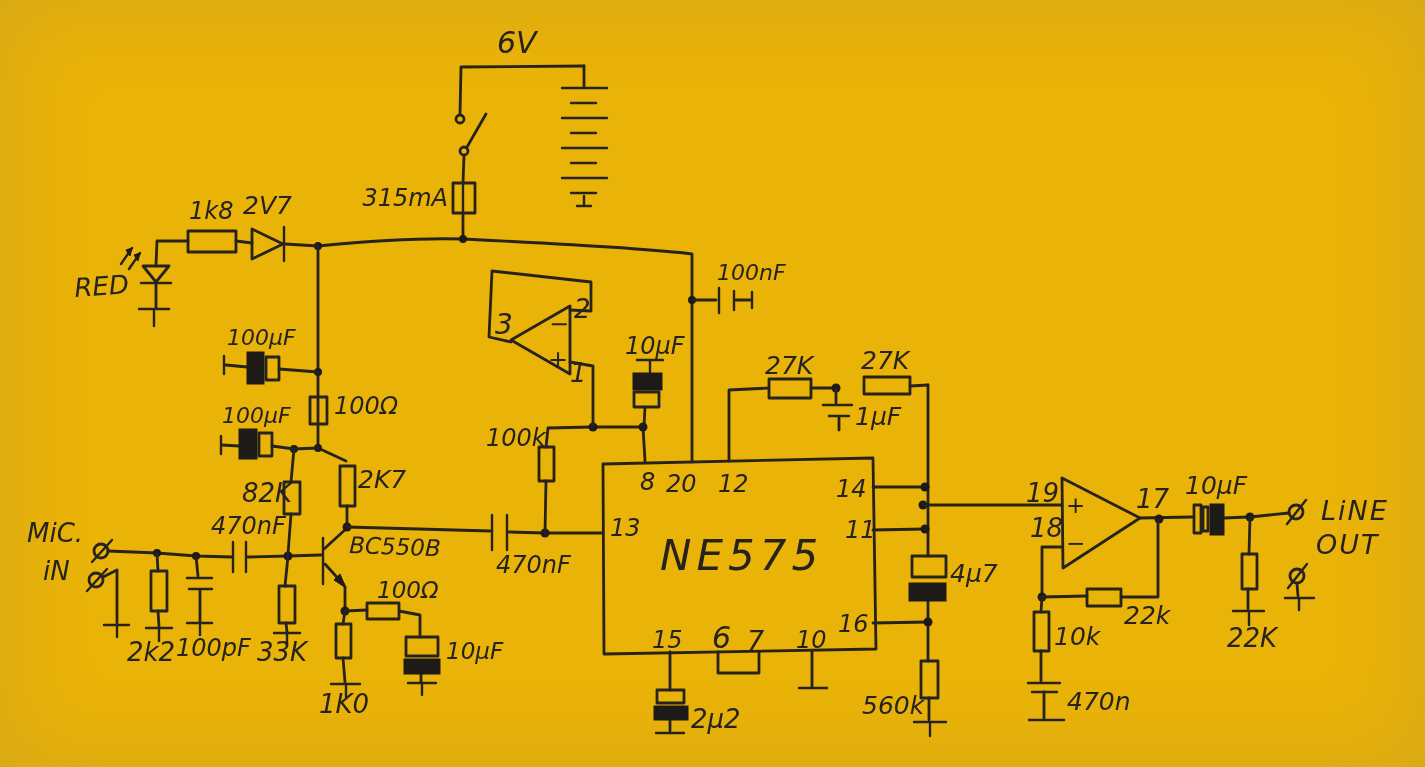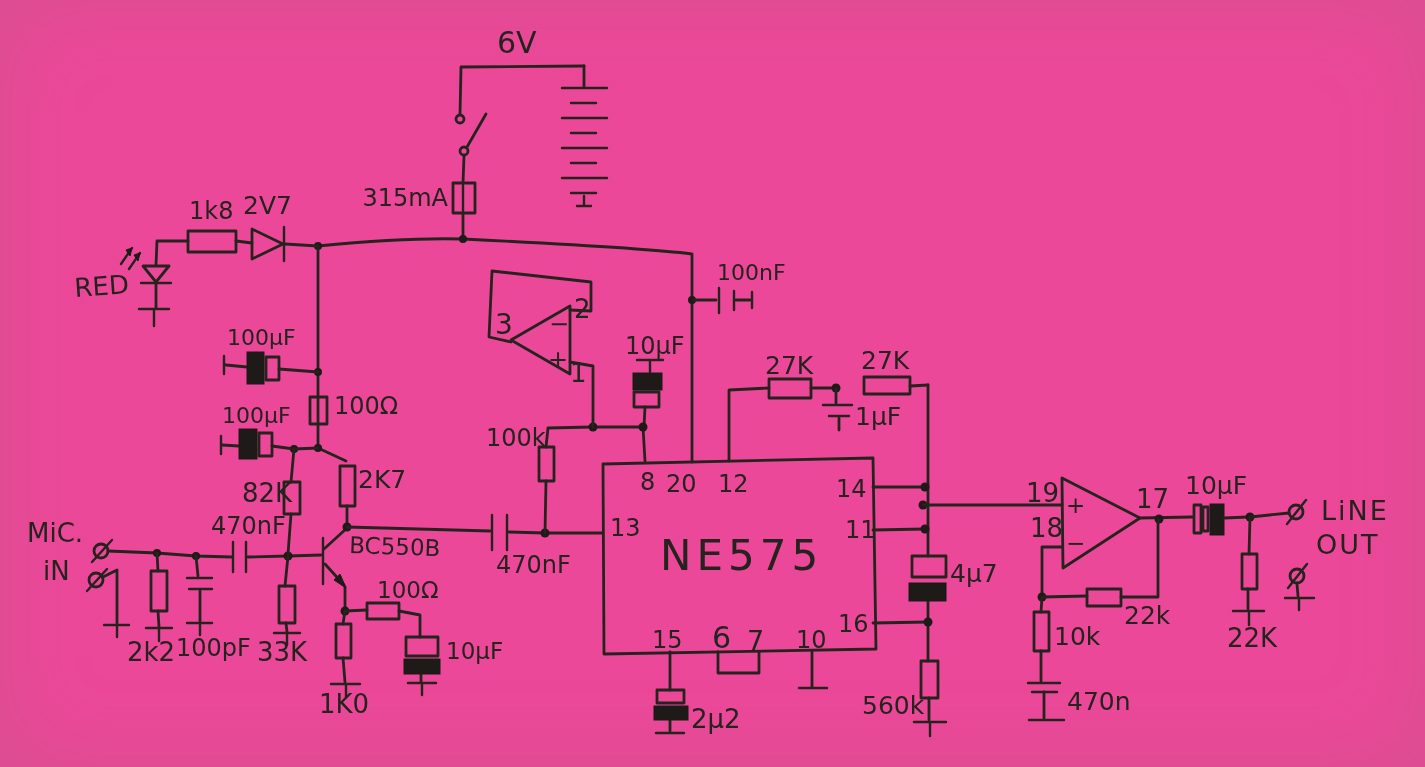--- a/index.html
+++ b/index.html
@@ -1,17 +1,17 @@
 <!DOCTYPE html>
 <html><head>
 <meta charset="utf-8">
 <style>
   html,body{margin:0;padding:0;background:#e8e6e2;}
-  .page{position:relative;width:1425px;height:767px;background:#ec4899;overflow:hidden;
-        box-shadow:inset 0 0 90px rgba(120,115,105,.18);}
+  .page{position:relative;width:1425px;height:767px;background:#eab308;overflow:hidden;
+        box-shadow:inset 0 0 90px rgba(120,115,105,.18);font-style:italic;}
   svg{position:absolute;left:0;top:0;}
   .wire{stroke:#26231f;stroke-width:2.8;fill:none;stroke-linecap:round;stroke-linejoin:round;}
   .thin{stroke:#26231f;stroke-width:2.4;fill:none;stroke-linecap:round;}
   .comp{stroke:#26231f;stroke-width:2.8;fill:none;stroke-linejoin:round;}
   .blob{fill:#1d1a17;stroke:#1d1a17;stroke-width:1;}
   .dot{fill:#1d1a17;}
   .hw{font-family:"DejaVu Sans",sans-serif;fill:#26231f;}
 </style>
 </head>
 <body>

